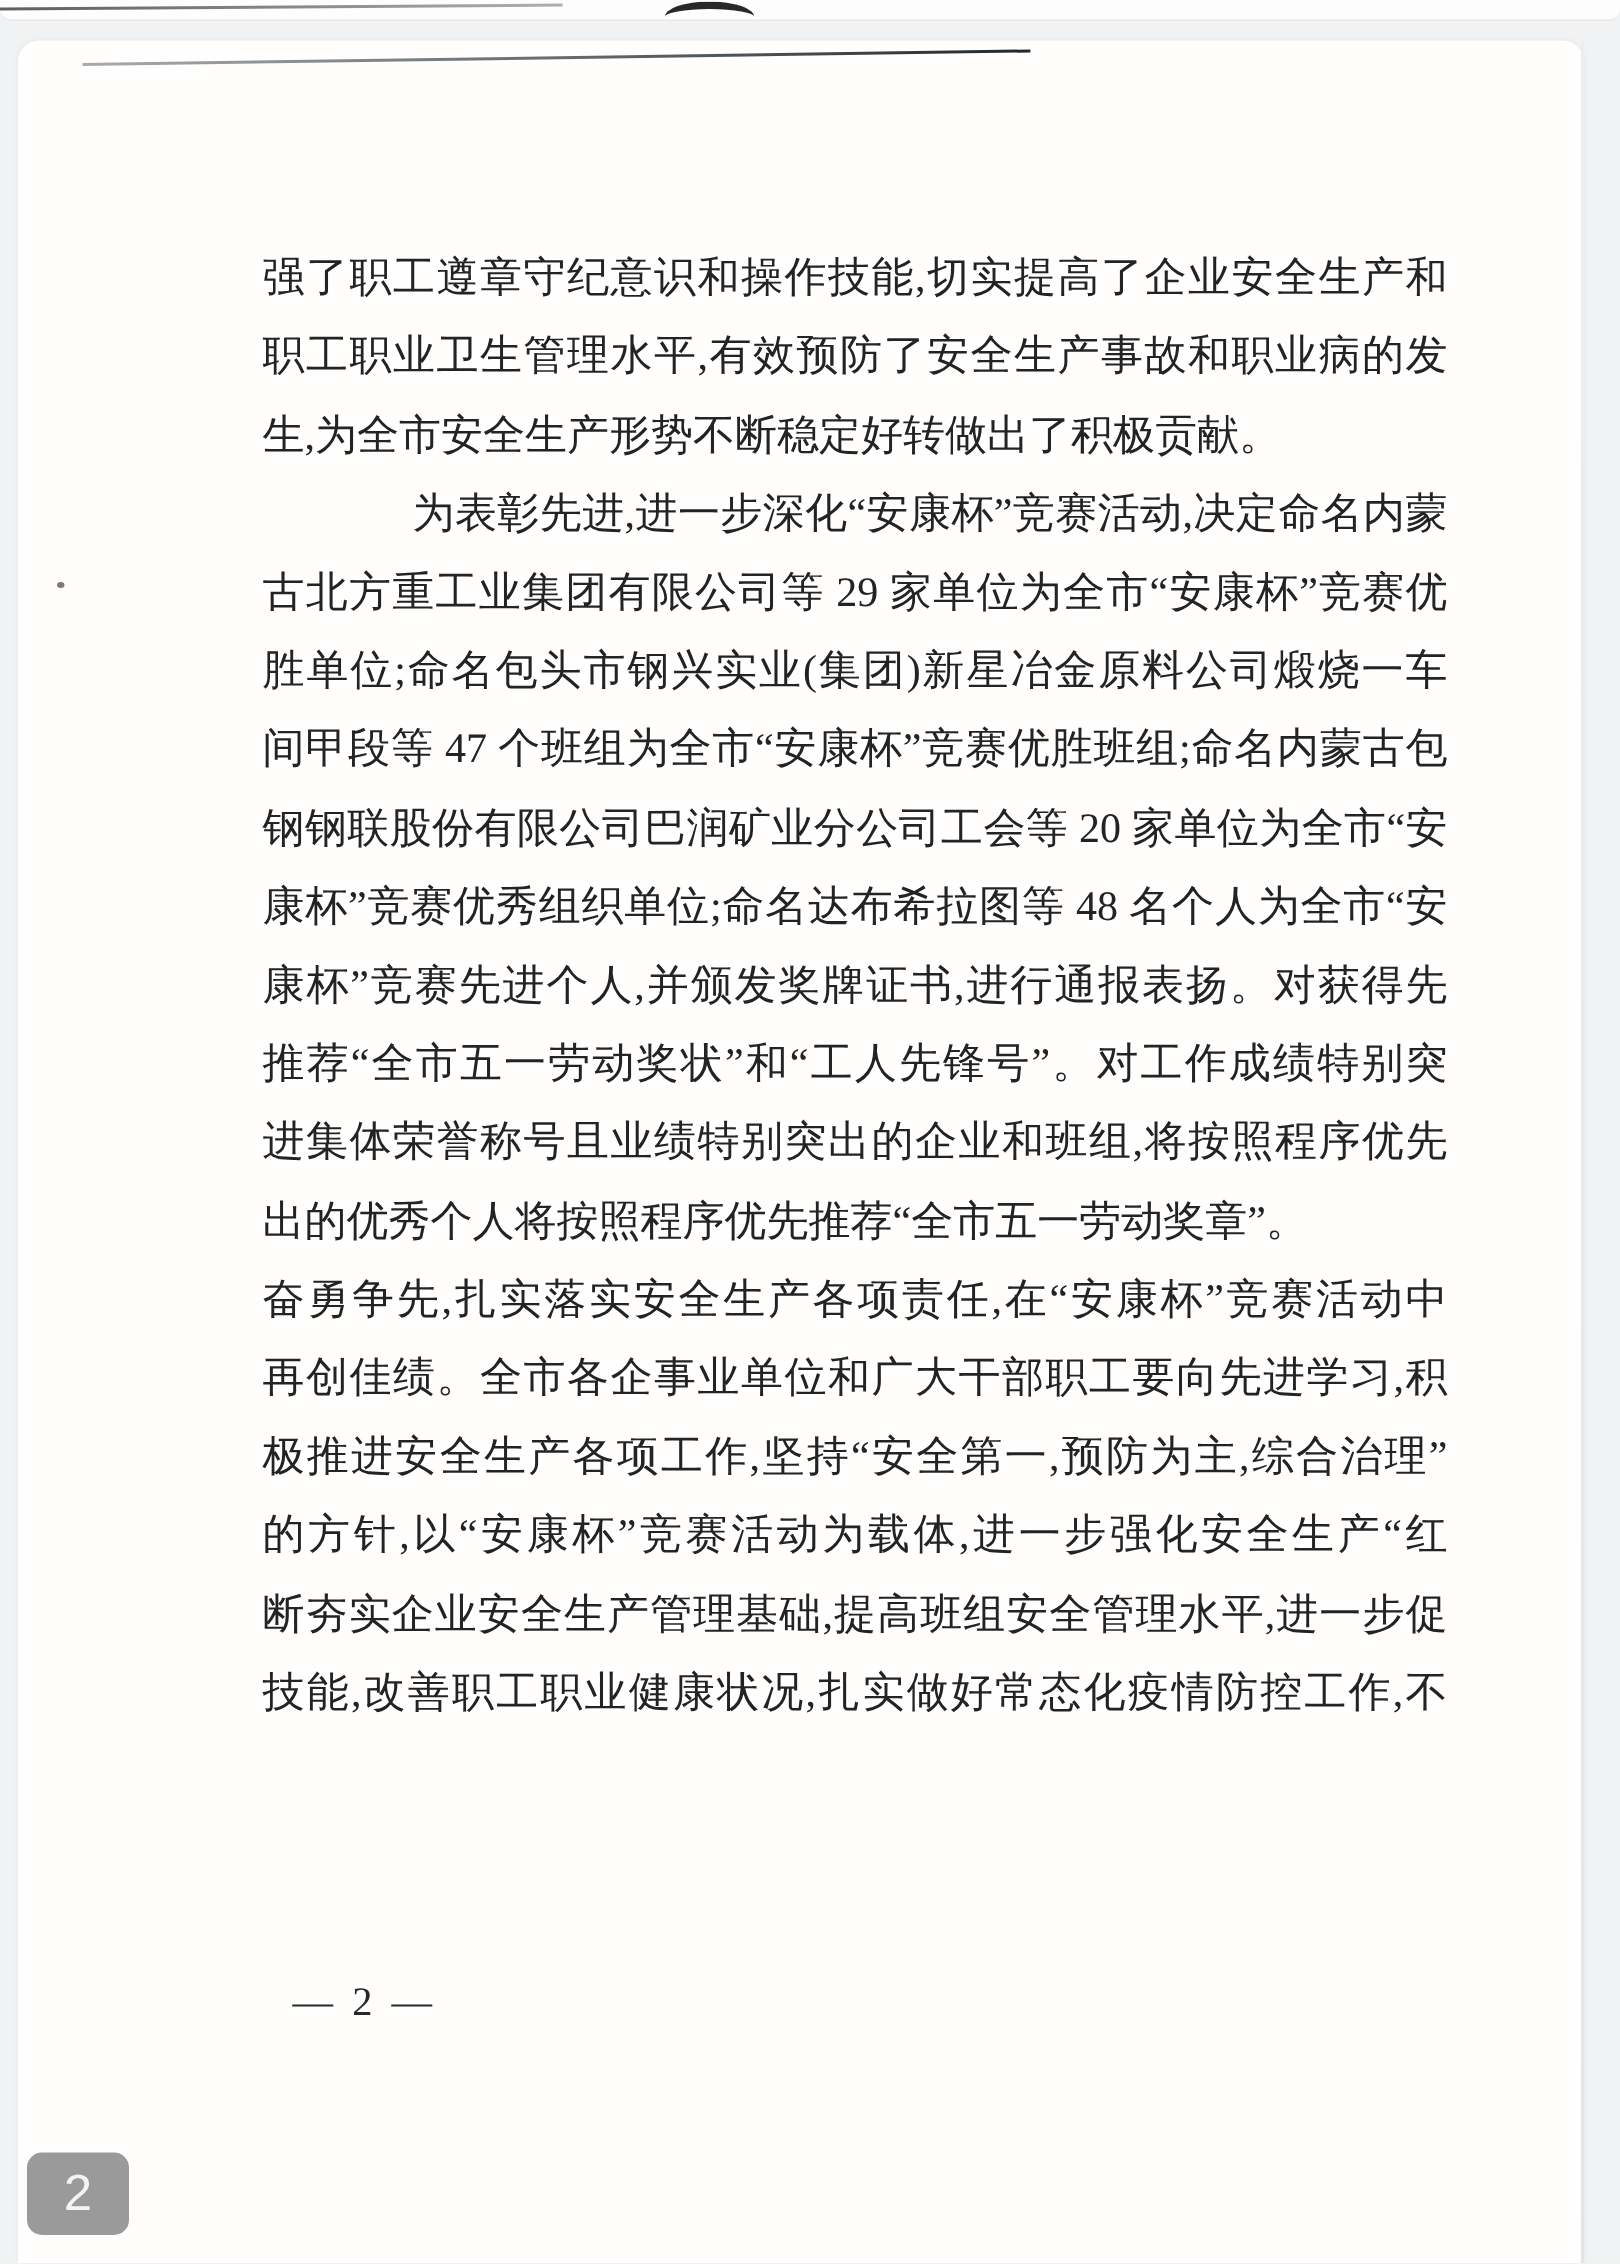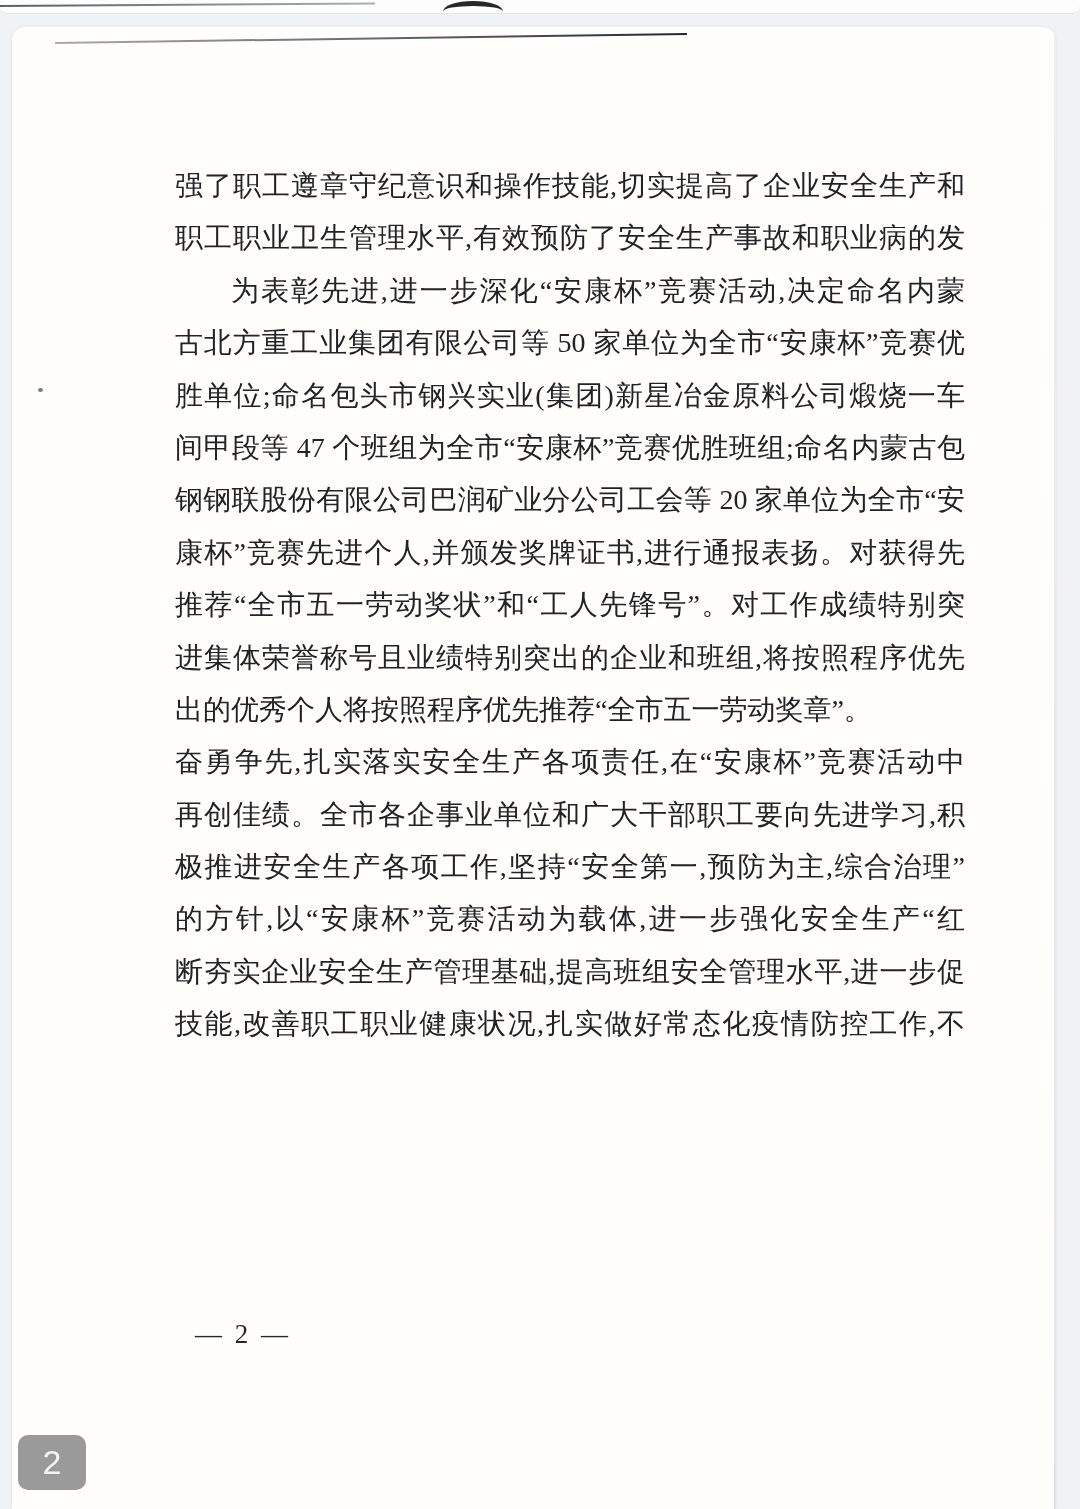--- a/index.html
+++ b/index.html
@@ -44,21 +44,21 @@
   }
   
   .textblock{
     position:absolute;left:163px;top:133px;width:790px;
     font-size:28px;line-height:52.4px;color:#212325;
   }
   .tline{
     height:52.4px;text-align:justify;text-align-last:justify;
   }
   .tline.short{text-align-last:left;}
-  .tline.ind{text-indent:56px;}
+  .tline.ind{text-indent:56px;margin-left:44px;}
   .footer{
     position:absolute;left:183px;top:1292px;
     font-size:27px;color:#26282a;letter-spacing:3px;
   }
   
   .badge{
     position:absolute;left:18px;top:1435px;width:68px;height:55px;
     background:#9a9a9a;border-radius:10px;
     display:flex;align-items:center;justify-content:center;
     font-family:"Liberation Sans","DejaVu Sans",sans-serif;
@@ -77,28 +77,30 @@
 
   <div class="page">
     <div class="crease"></div>
     <div class="speck"></div>
 
     <div class="textblock">
 
       <div class="para">
         <div class="tline full">强了职工遵章守纪意识和操作技能,切实提高了企业安全生产和</div>
         <div class="tline full">职工职业卫生管理水平,有效预防了安全生产事故和职业病的发</div>
+        <div class="tline short">生,为全市安全生产形势不断稳定好转做出了积极贡献。</div>
       </div>
 
       <div class="para">
         <div class="tline full ind">为表彰先进,进一步深化“安康杯”竞赛活动,决定命名内蒙</div>
-        <div class="tline full">古北方重工业集团有限公司等 50 家单位为全市“安康杯”竞赛优</div>
+        <div class="tline full">古北方重工业集团有限公司等 29 家单位为全市“安康杯”竞赛优</div>
         <div class="tline full">胜单位;命名包头市钢兴实业(集团)新星冶金原料公司煅烧一车</div>
         <div class="tline full">间甲段等 47 个班组为全市“安康杯”竞赛优胜班组;命名内蒙古包</div>
         <div class="tline full">钢钢联股份有限公司巴润矿业分公司工会等 20 家单位为全市“安</div>
+        <div class="tline full">康杯”竞赛优秀组织单位;命名达布希拉图等 48 名个人为全市“安</div>
         <div class="tline full">康杯”竞赛先进个人,并颁发奖牌证书,进行通报表扬。对获得先</div>
         <div class="tline full">推荐“全市五一劳动奖状”和“工人先锋号”。对工作成绩特别突</div>
         <div class="tline full">进集体荣誉称号且业绩特别突出的企业和班组,将按照程序优先</div>
         <div class="tline short">出的优秀个人将按照程序优先推荐“全市五一劳动奖章”。</div>
       </div>
 
       <div class="para">
         <div class="tline full">奋勇争先,扎实落实安全生产各项责任,在“安康杯”竞赛活动中</div>
         <div class="tline full">再创佳绩。全市各企事业单位和广大干部职工要向先进学习,积</div>
         <div class="tline full">极推进安全生产各项工作,坚持“安全第一,预防为主,综合治理”</div>

